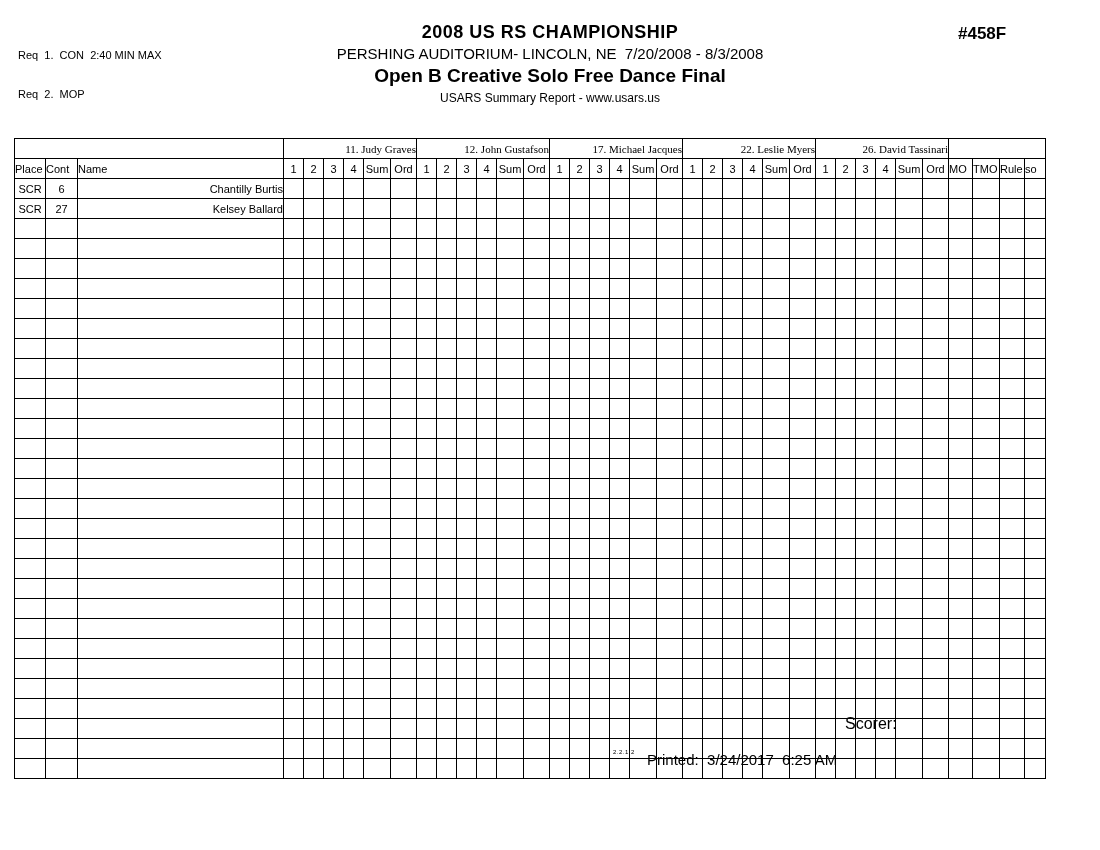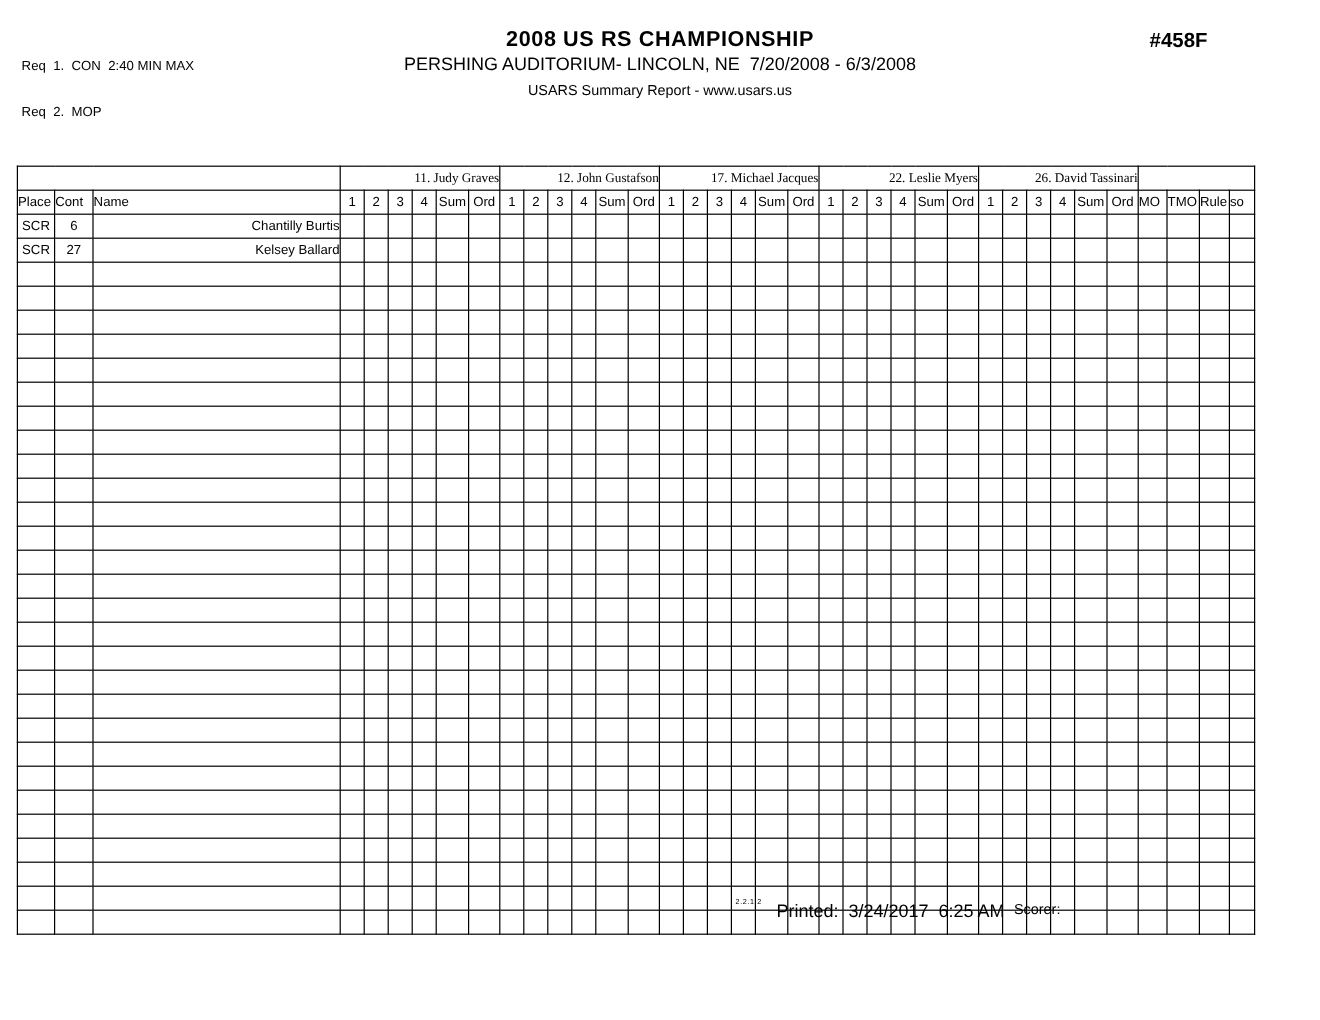--- a/index.html
+++ b/index.html
@@ -24,35 +24,36 @@
   td.judge-name { font-size: 11px; text-align: right; padding-left: 3px; white-space: pre; height: 20px; font-family: Liberation Serif, serif; }
   td.hdr { font-size: 9px; text-align: center; }
   td.hdr-sm { font-size: 10px; text-align: left; }
   td.hdr-name { font-size: 10px; text-align: left; padding-left: 6px; margin-top: 13px; }
   td.ord { border-left: 4px solid #000; border-right: 4px solid #000; }
   td.c { text-align: center; font-size: 12px; }
   td.name-cell { text-align: right; padding-left: 6px; font-size: 12px; }
 
   .footer-version { position: absolute; left: 613px; top: 749px; font-size: 6px; letter-spacing: 0.5px; }
   .footer-printed { position: absolute; left: 647px; top: 751px; font-size: 15px; white-space: pre; }
-  .footer-scorer { position: absolute; left: 845px; top: 751px; font-size: 12px; }
+  .footer-scorer { position: absolute; left: 845px; top: 715px; font-size: 16px; }
 </style>
 </head>
 <body>
 
 <div class="page">
 
   <div class="req-block">
     <div>Req  1.  CON  2:40 MIN MAX</div>
     <div>Req  2.  MOP</div>
   </div>
 
   <div class="title-block">
     <div class="title-1">2008 US RS CHAMPIONSHIP</div>
-    <div class="title-2">PERSHING AUDITORIUM- LINCOLN, NE  7/20/2008 - 6/3/2008</div>
+    <div class="title-2">PERSHING AUDITORIUM- LINCOLN, NE  7/20/2008 - 8/3/2008</div>
+    <div class="title-3">Open B Creative Solo Free Dance Final</div>
     <div class="title-4">USARS Summary Report - www.usars.us</div>
   </div>
 
   <div class="report-number">#458F</div>
 
   <table class="score" id="score-table">
       <colgroup>
         <col style="width: 31px;">
         <col style="width: 32px;">
         <col style="width: 206px;">

